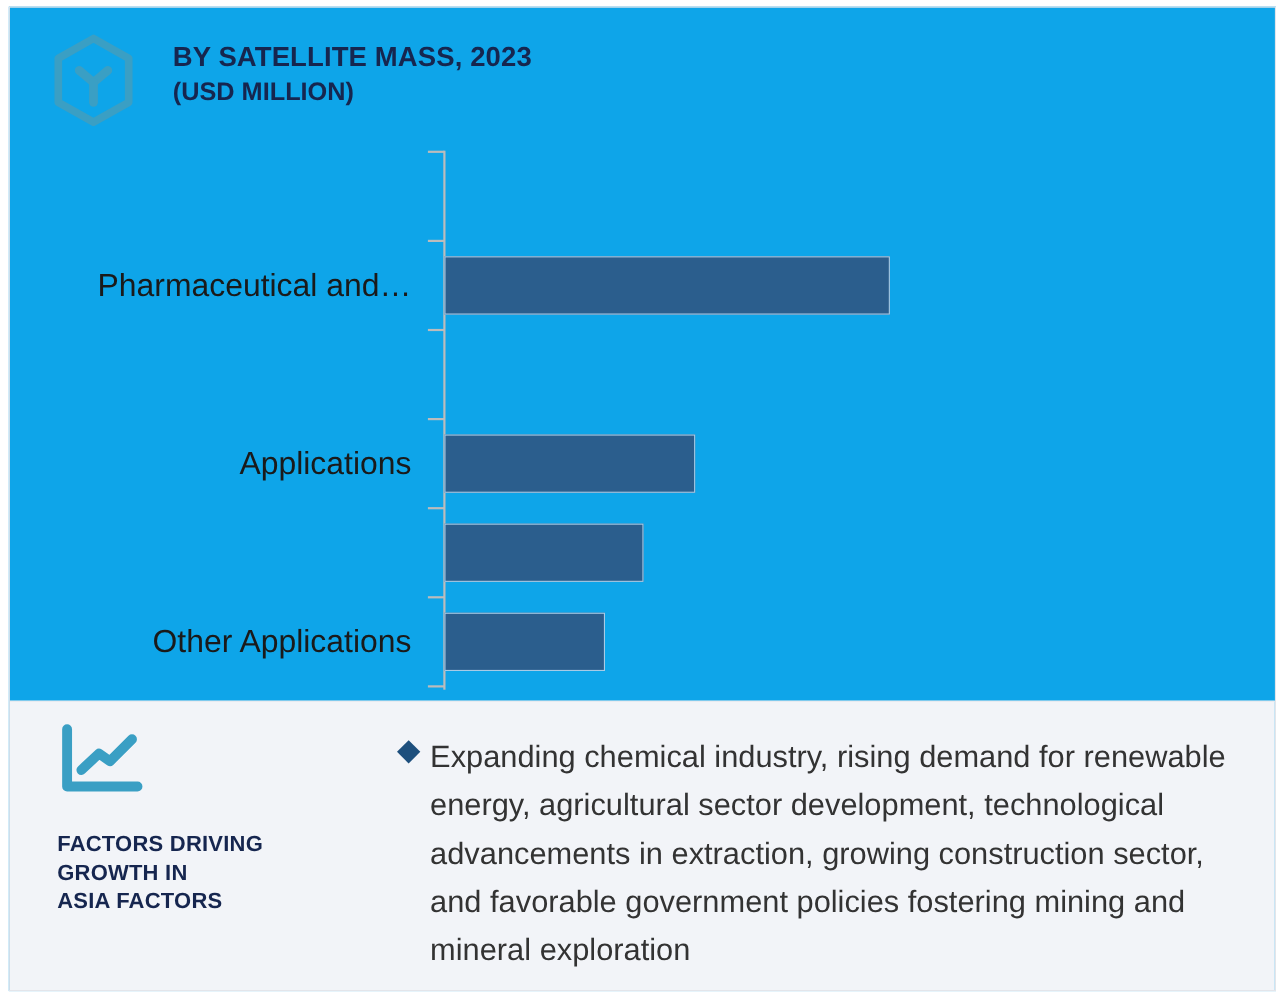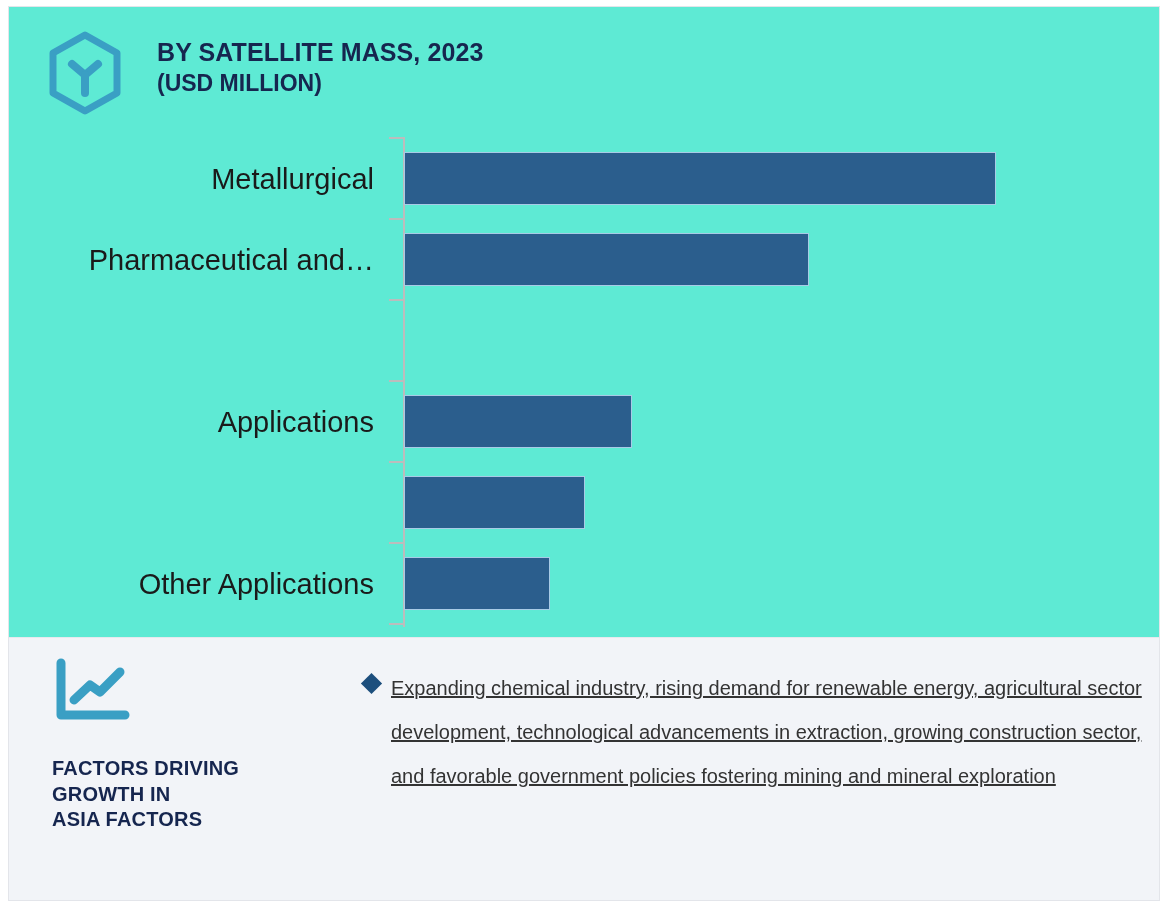--- a/index.html
+++ b/index.html
@@ -14,21 +14,21 @@
     overflow: hidden;
   }
 
   
   #card {
     position: absolute;
     left: 8px;
     top: 6px;
     width: 1152px;
     height: 895px;
-    background: #5eead4;
+    background: #0ea5e9;
     border: 1px solid #e3e5ea;
     box-sizing: border-box;
     overflow: hidden;
   }
 
   
   #header {
     position: absolute;
     left: 0;
     top: 0;
@@ -172,24 +172,23 @@
     flex: 0 0 auto;
     margin-top: 10px;
     margin-right: 12px;
     width: 15px;
     height: 15px;
     background: #1d4f7d;
     transform: rotate(45deg);
   }
   #insight-text {
     flex: 1 1 auto;
-    font-size: 20px;
+    font-size: 28px;
     color: #333333;
     line-height: 44px;
-    text-decoration: underline;
   }
 </style>
 </head>
 <body>
 
 <div id="card">
 
   <div id="header">
 
     <div id="hex-icon">
@@ -213,26 +212,20 @@
       <div id="axis-spine"></div>
 
       <div class="axis-tick" style="top:4px;"></div>
       <div class="axis-tick" style="top:85px;"></div>
       <div class="axis-tick" style="top:166px;"></div>
       <div class="axis-tick" style="top:247px;"></div>
       <div class="axis-tick" style="top:328px;"></div>
       <div class="axis-tick" style="top:409px;"></div>
       <div class="axis-tick" style="top:490px;"></div>
 
-      <div class="bar-row" style="top:6px;">
-        <div class="cat-label">Metallurgical</div>
-        <div class="bar-track">
-          <div class="bar" style="width: 80%; background: rgb(43, 94, 141);"></div>
-        </div>
-      </div>
 
       <div class="bar-row" style="top:87px;">
         <div class="cat-label">Pharmaceutical and…</div>
         <div class="bar-track">
           <div class="bar" style="width: 54.72%; background: rgb(43, 94, 141);"></div>
         </div>
       </div>
 
 
       <div class="bar-row" style="top:249px;">

